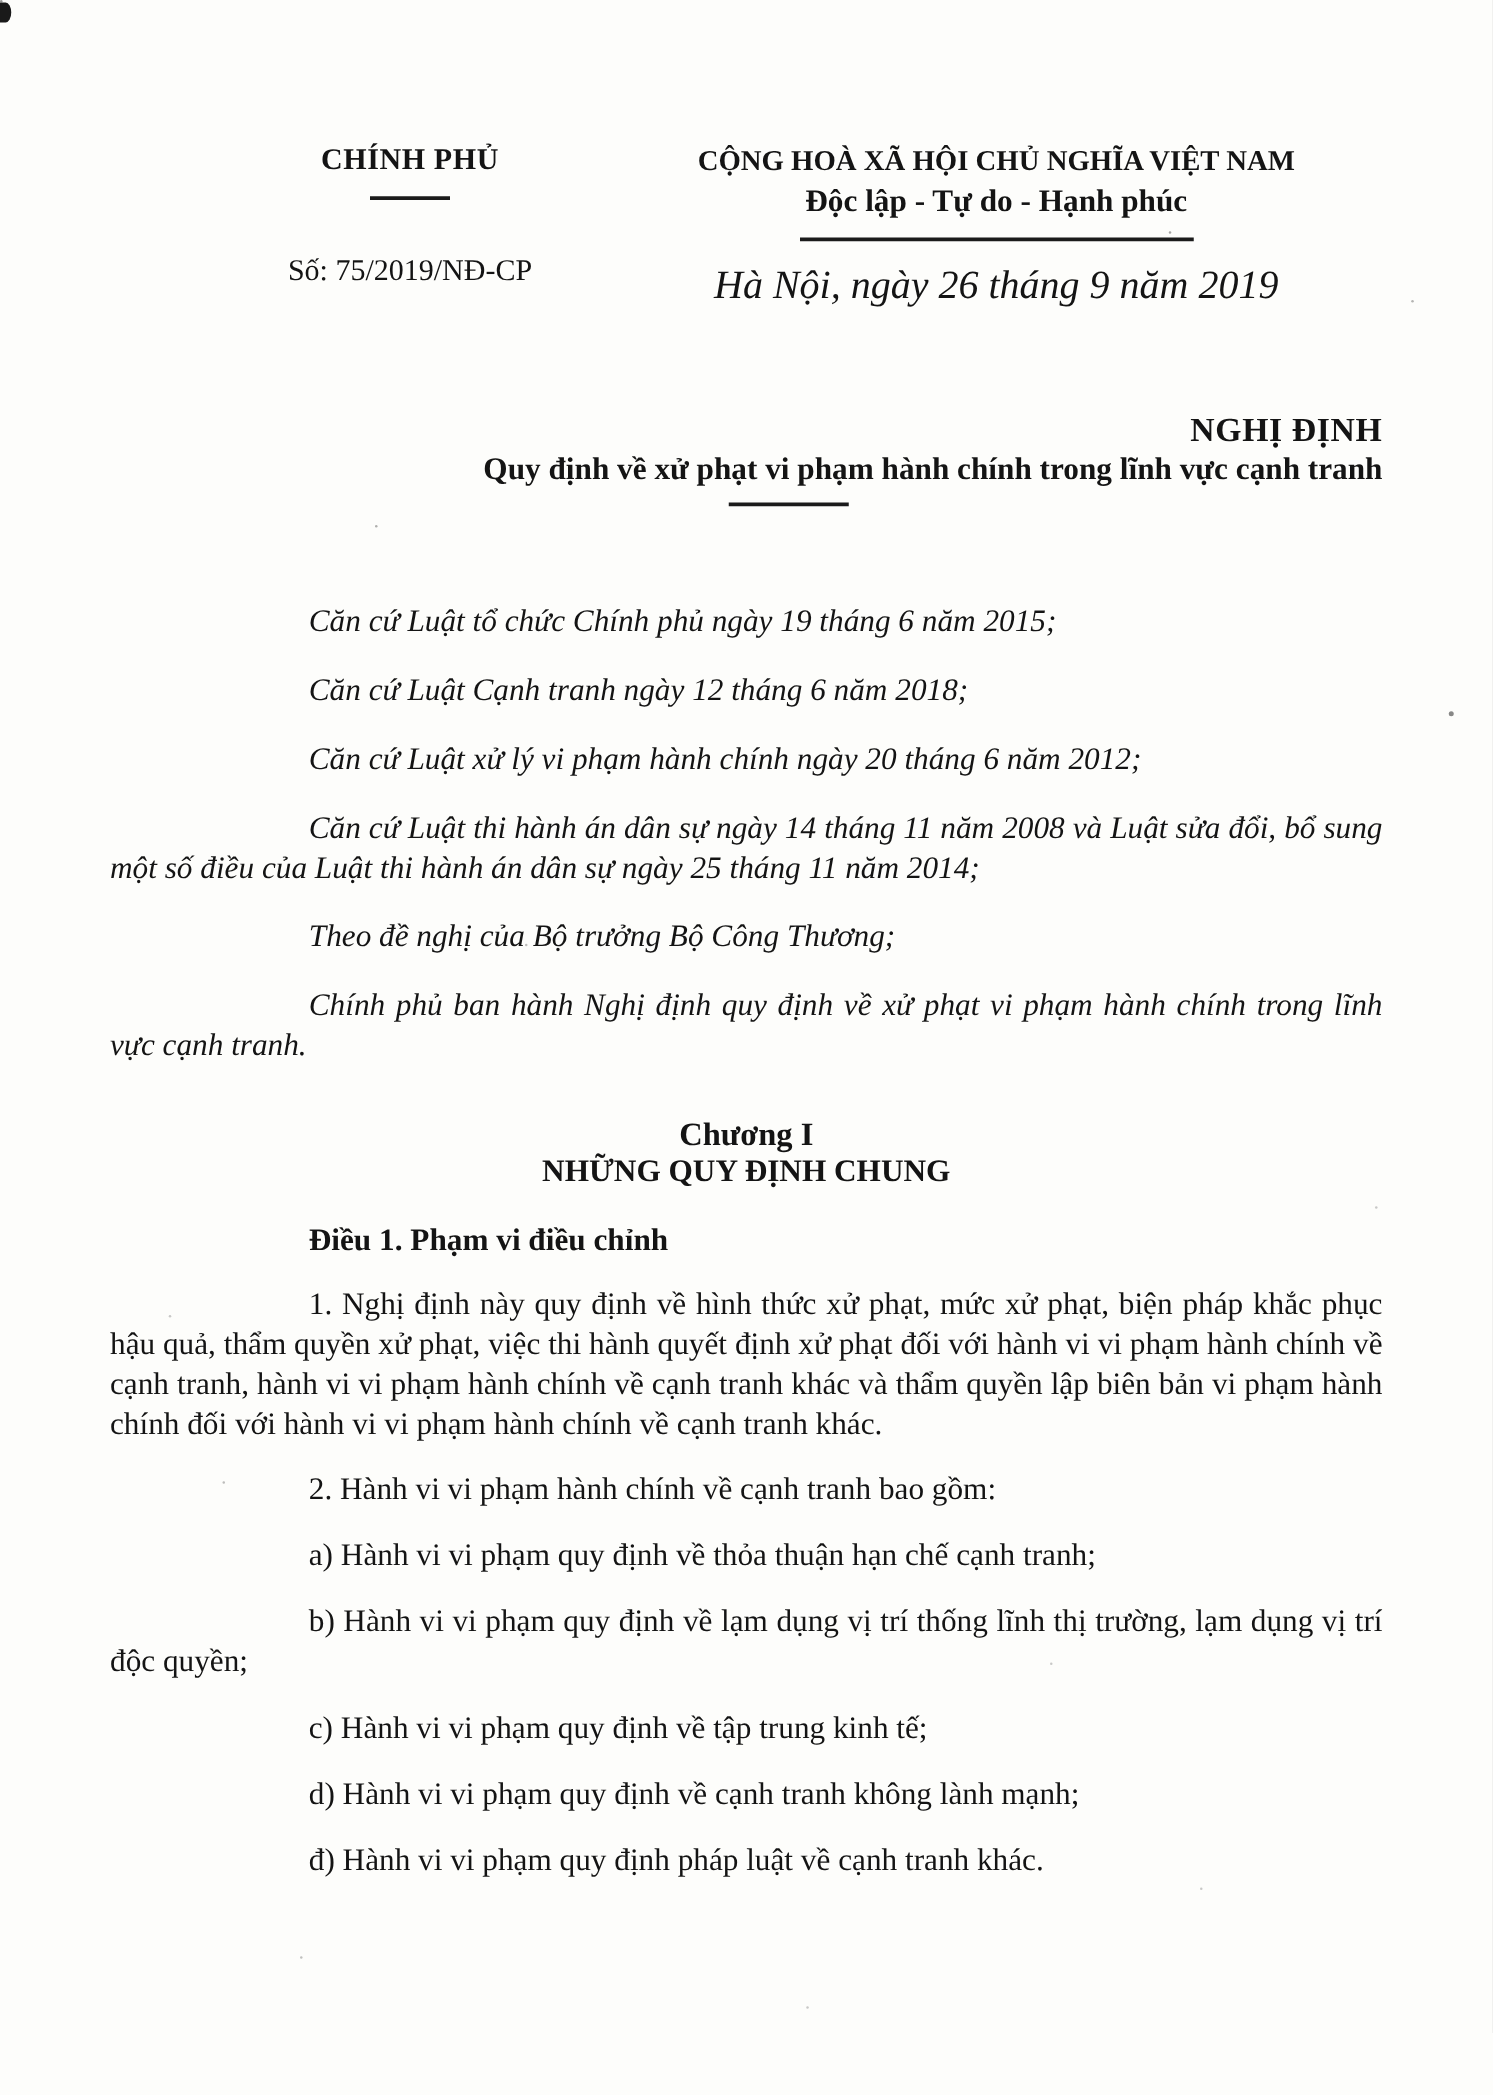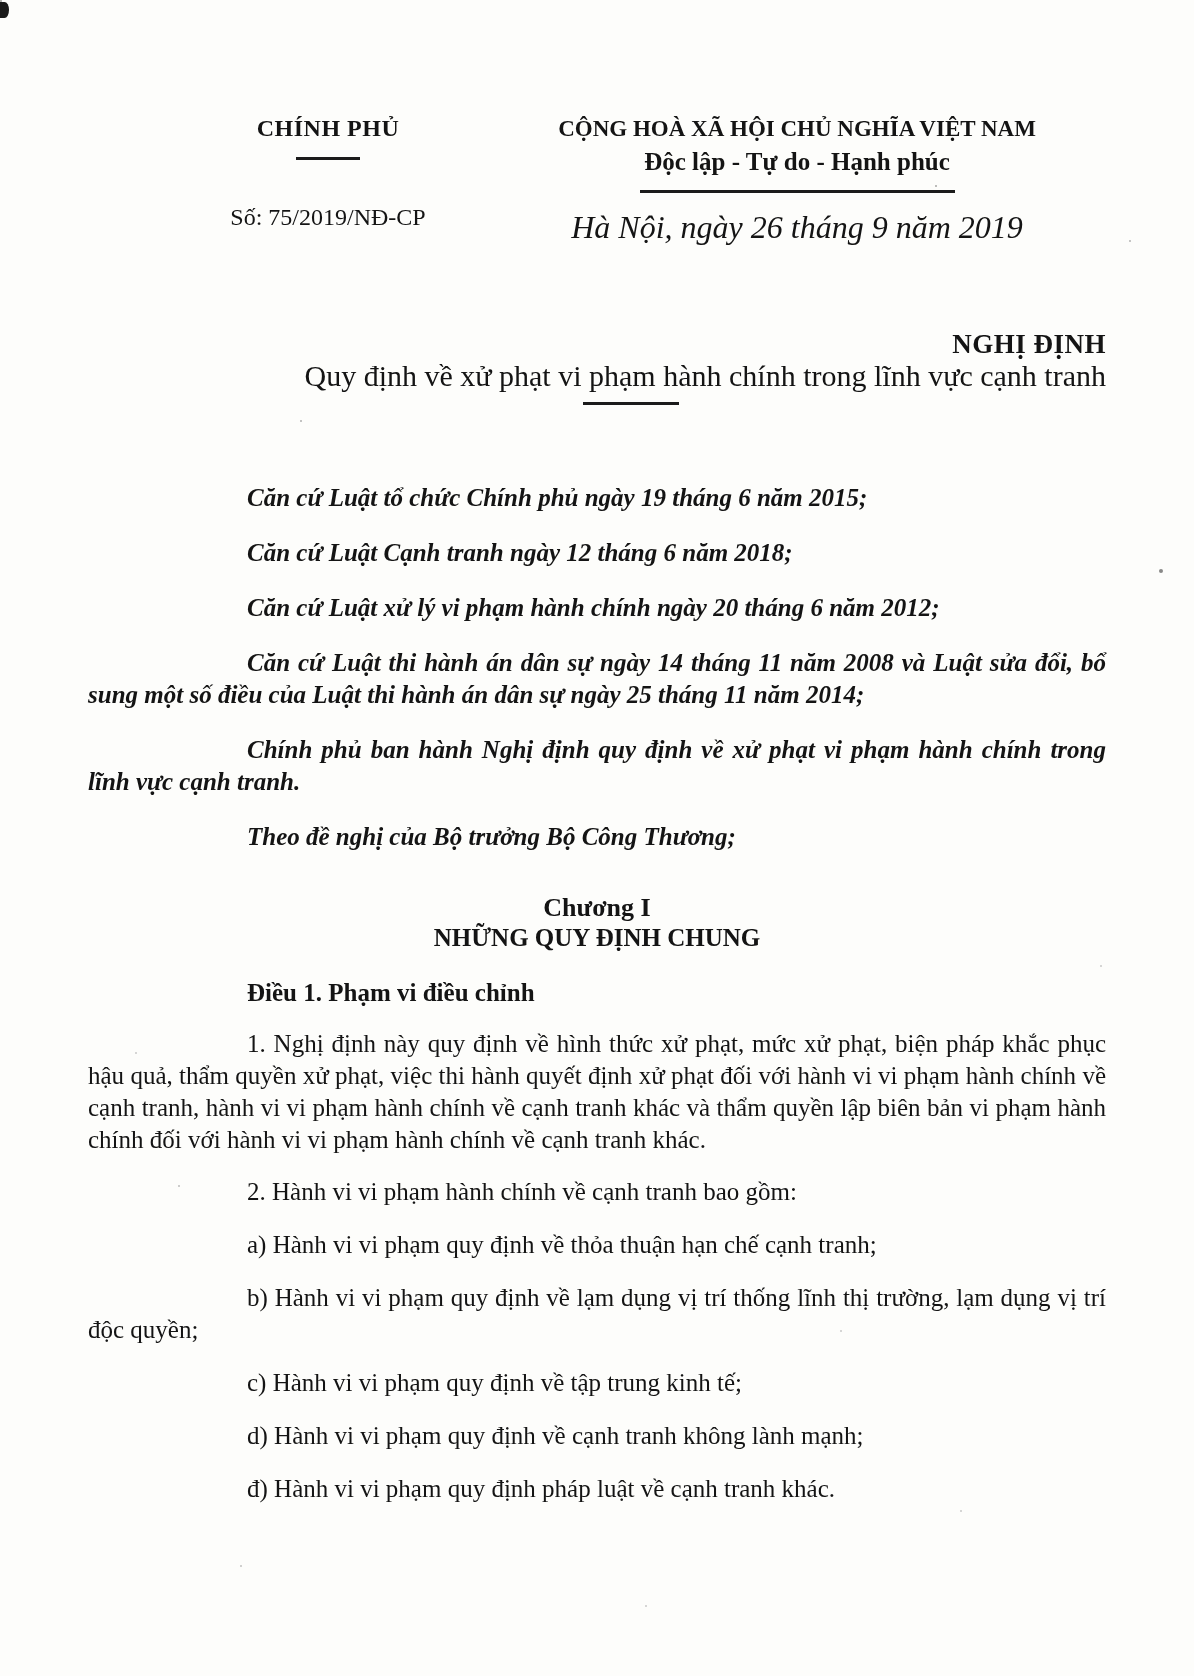--- a/index.html
+++ b/index.html
@@ -34,27 +34,27 @@
 
   .hdr-right{ flex:1; margin-left:30px; text-align:center; }
   .national-title{ font-weight:bold; font-size:23px; line-height:28px;text-align:center; }
   .national-motto{ font-weight:bold; font-size:25px; line-height:30px; margin-top:4px; }
   .rule-motto{ width:315px; margin:13px auto 0; }
   .place-date{ font-style:italic; font-size:32px; line-height:32px; margin-top:18px; }
 
   
   .title-block{ margin-top:85px; text-align:right; }
   .doc-type{ font-weight:bold; font-size:27px; line-height:32px; letter-spacing:.5px; }
-  .doc-subject{ font-weight:normal; font-size:30px; line-height:32px; }
+  .doc-subject{ font-weight:bold; font-size:25px; line-height:32px; }
   .rule-title{ width:96px; margin:10px auto 0; position:relative; left:34px; }
 
   
   .pre{
     font-style:italic; font-size:25px; line-height:32px;
-    text-indent:159px; text-align:justify; margin-top:23px;font-weight:bold;
+    text-indent:159px; text-align:justify; margin-top:23px;
   }
   .pre.first{ margin-top:77px; }
 
   
   .chapter{ margin-top:40px; text-align:center; font-weight:bold; }
   .chapter-label{ font-size:26px; line-height:30px; }
   .chapter-title{ font-size:25px; line-height:30px; }
 
   
   .article-heading{
@@ -117,22 +117,22 @@
     <div class="title-block">
       <div class="doc-type">NGHỊ ĐỊNH</div>
       <div class="doc-subject">Quy định về xử phạt vi phạm hành chính trong lĩnh vực cạnh tranh</div>
       <div class="rule rule-title"></div>
     </div>
 
     <p class="pre first">Căn cứ Luật tổ chức Chính phủ ngày 19 tháng 6 năm 2015;</p>
     <p class="pre">Căn cứ Luật Cạnh tranh ngày 12 tháng 6 năm 2018;</p>
     <p class="pre">Căn cứ Luật xử lý vi phạm hành chính ngày 20 tháng 6 năm 2012;</p>
     <p class="pre">Căn cứ Luật thi hành án dân sự ngày 14 tháng 11 năm 2008 và Luật sửa đổi, bổ sung một số điều của Luật thi hành án dân sự ngày 25 tháng 11 năm 2014;</p>
+    <p class="pre">Theo đề nghị của Bộ trưởng Bộ Công Thương;</p>
     <p class="pre">Chính phủ ban hành Nghị định quy định về xử phạt vi phạm hành chính trong lĩnh vực cạnh tranh.</p>
-    <p class="pre">Theo đề nghị của Bộ trưởng Bộ Công Thương;</p>
 
     <div class="chapter">
       <div class="chapter-label">Chương I</div>
       <div class="chapter-title">NHỮNG QUY ĐỊNH CHUNG</div>
     </div>
 
     <p class="article-heading">Điều 1. Phạm vi điều chỉnh</p>
     <p class="cl c1">1. Nghị định này quy định về hình thức xử phạt, mức xử phạt, biện pháp khắc phục hậu quả, thẩm quyền xử phạt, việc thi hành quyết định xử phạt đối với hành vi vi phạm hành chính về cạnh tranh, hành vi vi phạm hành chính về cạnh tranh khác và thẩm quyền lập biên bản vi phạm hành chính đối với hành vi vi phạm hành chính về cạnh tranh khác.</p>
     <p class="cl c2">2. Hành vi vi phạm hành chính về cạnh tranh bao gồm:</p>
     <p class="cl">a) Hành vi vi phạm quy định về thỏa thuận hạn chế cạnh tranh;</p>

